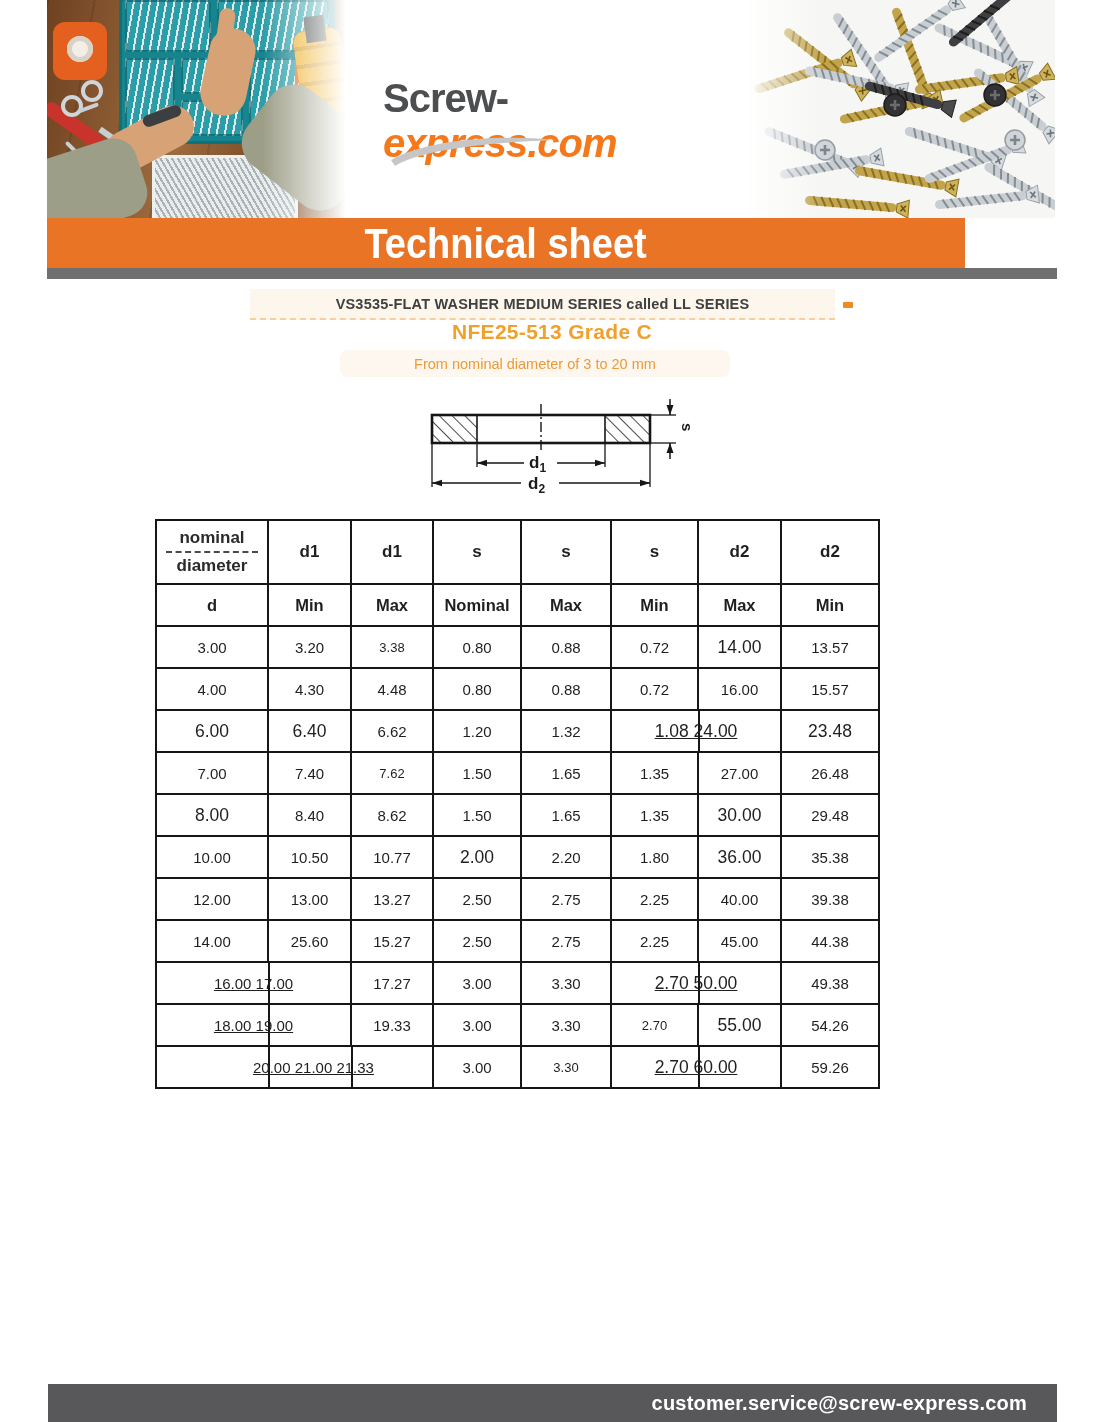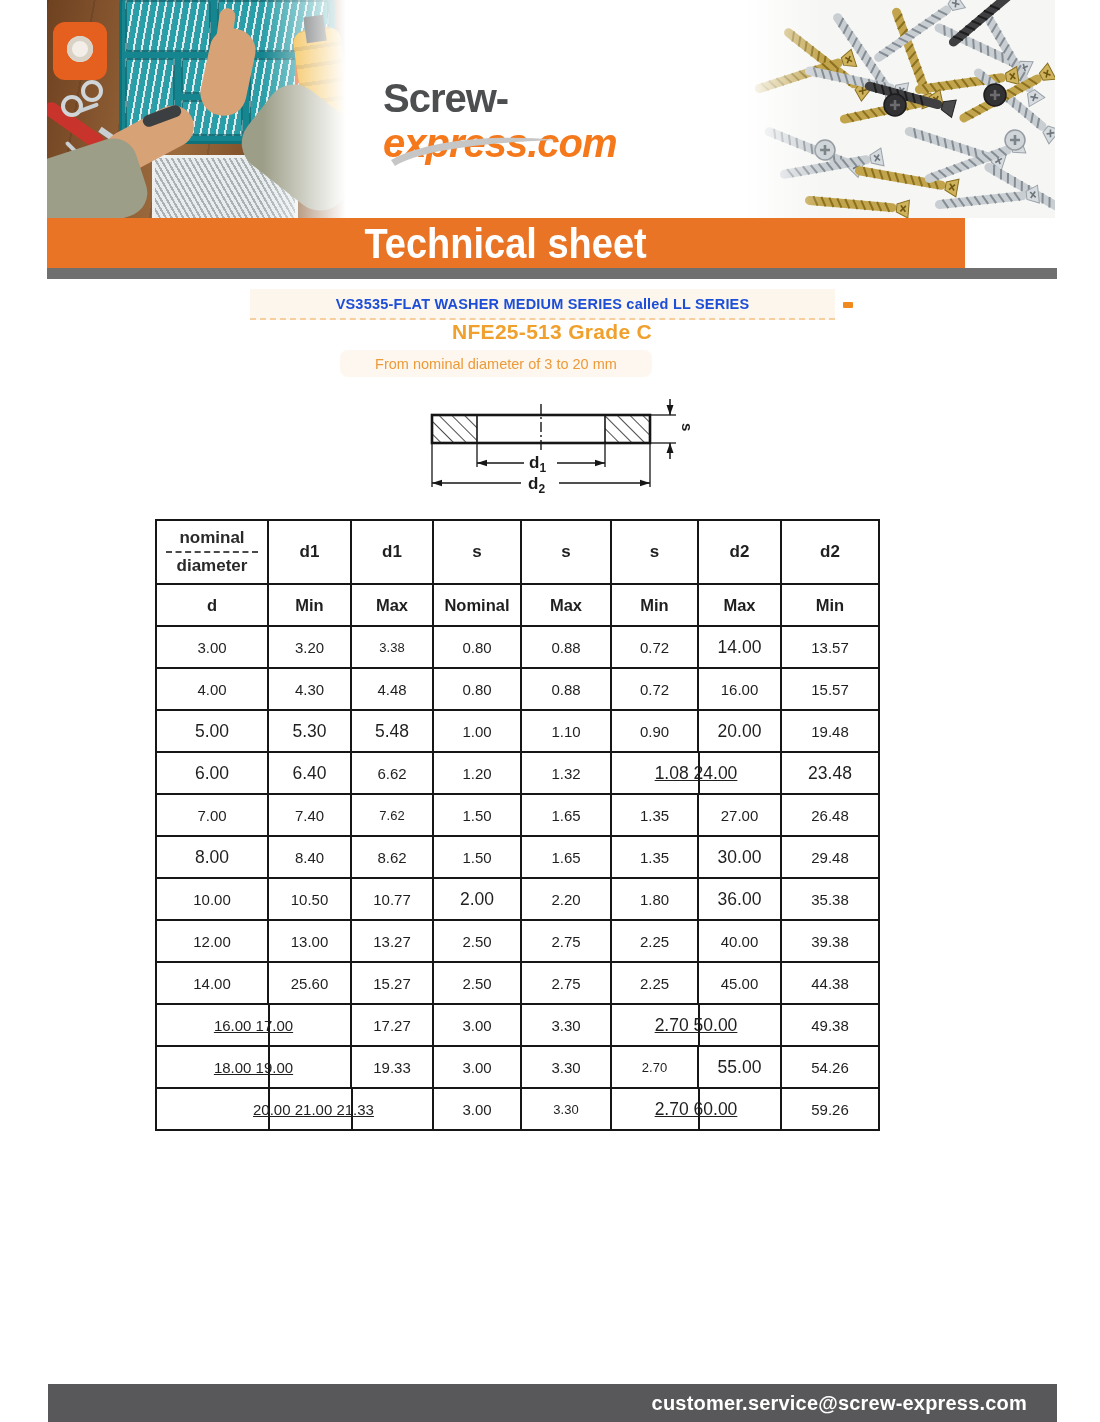--- a/index.html
+++ b/index.html
@@ -50,25 +50,25 @@
   
   .banner{position:absolute;left:47px;top:218px;width:918px;height:50px;background:#e97425;
     display:flex;align-items:center;justify-content:center;}
   .banner span{color:#fff;font-weight:bold;font-size:40px;transform:scale(.95,1.04);letter-spacing:0;}
   .graystrip{position:absolute;left:47px;top:268px;width:1010px;height:11px;background:#6f6f6f;}
 
   
   .t1strip{position:absolute;left:250px;top:289px;width:585px;height:29px;background:#fdf6ec;
     border-bottom:2px dashed rgba(237,160,70,.45);
     display:flex;align-items:center;justify-content:center;}
-  .t1strip span{color:#1d4ed8;font-size:14.5px;font-weight:bold;letter-spacing:.2px;}
+  .t1strip span{color:#404040;font-size:14.5px;font-weight:bold;letter-spacing:.2px;}
   .t1dash{position:absolute;left:843px;top:302px;width:10px;height:6px;background:#f08a1f;border-radius:1px;}
   .t2{position:absolute;left:47px;top:320px;width:1010px;text-align:center;
     color:#f0a02c;font-size:21px;font-weight:bold;letter-spacing:.3px;}
-  .t3strip{position:absolute;left:340px;top:350px;width:312px;height:27px;background:#fdf7ef;
+  .t3strip{position:absolute;left:340px;top:350px;width:390px;height:27px;background:#fdf7ef;
     display:flex;align-items:center;justify-content:center;border-radius:8px;}
   .t3strip span{color:#ed9a38;font-size:14.5px;}
 
   
   .diagram{position:absolute;left:416px;top:393px;width:288px;height:112px;}
   .diagram text{font-family:"Liberation Sans",sans-serif;font-weight:bold;fill:#1b1b1b;}
 
   
   #spec-table{position:absolute;left:155px;top:519px;width:723px;border-collapse:collapse;
     table-layout:fixed;background:#fff;}
@@ -301,30 +301,20 @@
           <td><span class="ct">4.00</span></td>
           <td><span class="ct">4.30</span></td>
           <td><span class="ct">4.48</span></td>
           <td><span class="ct">0.80</span></td>
           <td><span class="ct">0.88</span></td>
           <td><span class="ct">0.72</span></td>
           <td><span class="ct">16.00</span></td>
           <td><span class="ct">15.57</span></td>
         </tr>
         <tr>
-          <td class="fs-lg"><span class="ct fs-lg">5.00</span></td>
-          <td class="fs-lg"><span class="ct fs-lg">5.30</span></td>
-          <td class="fs-lg"><span class="ct fs-lg">5.48</span></td>
-          <td><span class="ct">1.00</span></td>
-          <td><span class="ct">1.10</span></td>
-          <td><span class="ct">0.90</span></td>
-          <td class="fs-lg"><span class="ct fs-lg">20.00</span></td>
-          <td><span class="ct">19.48</span></td>
-        </tr>
-        <tr>
           <td class="fs-lg"><span class="ct fs-lg">6.00</span></td>
           <td class="fs-lg"><span class="ct fs-lg">6.40</span></td>
           <td><span class="ct">6.62</span></td>
           <td><span class="ct">1.20</span></td>
           <td><span class="ct">1.32</span></td>
           <td colspan="2" class="merged"><span class="ct fs-lg">1.08 24.00</span><i class="seam" style="left: 86px;"></i></td>
           <td class="fs-lg"><span class="ct fs-lg">23.48</span></td>
         </tr>
         <tr>
           <td><span class="ct">7.00</span></td>

